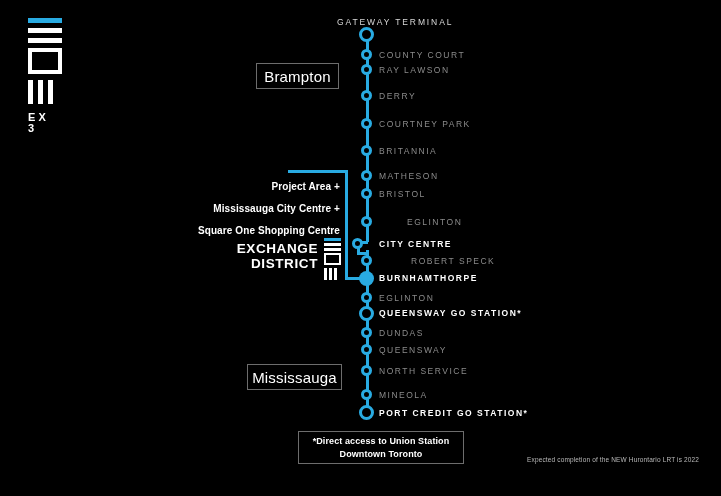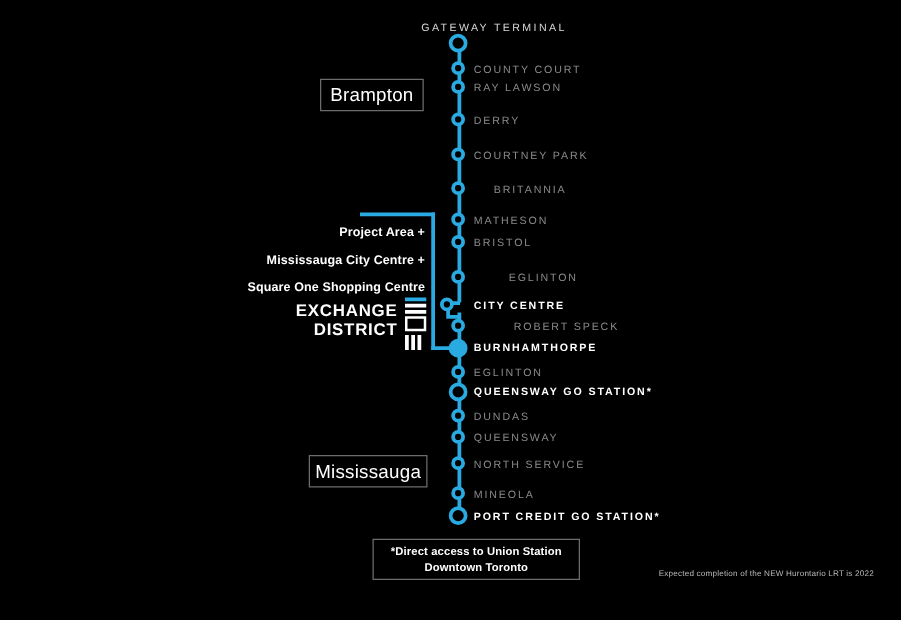--- a/index.html
+++ b/index.html
@@ -80,20 +80,32 @@
   .fineprint{
     position:absolute;color:#b9b9b9;font-size:6.5px;font-weight:400;
     letter-spacing:.15px;white-space:nowrap;
   }
 </style>
 </head>
 <body>
 
 <div class="stage">
 
+  <div class="logo">
+    <div class="bar accent"></div>
+    <div class="bar"></div>
+    <div class="bar"></div>
+    <div class="sq"></div>
+    <div class="verts">
+      <i></i>
+        <i></i>
+        <i></i>
+    </div>
+    <div class="wordmark">EX 3</div>
+  </div>
 
   <div class="city" style="left:256px;top:63px;width:83px;height:26px;">Brampton</div>
 
   <div class="city" style="left:247px;top:364px;width:95px;height:26px;">Mississauga</div>
 
   <div class="line-seg v" style="left:365.5px;top:34px;height:208px;"></div>
 
   <div class="line-seg h" style="left:357px;top:241px;width:11px;"></div>
   <div class="line-seg v" style="left:357px;top:241px;height:11px;"></div>
   <div class="line-seg h" style="left:357px;top:252px;width:11px;"></div>
@@ -123,21 +135,21 @@
   <div class="stn sm" style="left:361px;top:365px;"></div>
   <div class="stn sm" style="left:361px;top:389px;"></div>
   <div class="stn lg" style="left:359px;top:405px;"></div>
 
   <div class="stn-label top" style="left:325px;top:18px;">GATEWAY TERMINAL</div>
 
   <div class="stn-label" style="left:379px;top:51px;">COUNTY COURT</div>
   <div class="stn-label" style="left:379px;top:66px;">RAY LAWSON</div>
   <div class="stn-label" style="left:379px;top:92px;">DERRY</div>
   <div class="stn-label" style="left:379px;top:120px;">COURTNEY PARK</div>
-  <div class="stn-label" style="left:395px;top:147px;">BRITANNIA</div>
+  <div class="stn-label" style="left:379px;top:147px;">BRITANNIA</div>
   <div class="stn-label" style="left:379px;top:172px;">MATHESON</div>
   <div class="stn-label" style="left:379px;top:190px;">BRISTOL</div>
   <div class="stn-label" style="left:379px;top:218px;padding-left:28px;">EGLINTON</div>
   <div class="stn-label bold" style="left:379px;top:240px;">CITY CENTRE</div>
   <div class="stn-label" style="left:379px;top:257px;margin-left:32px;">ROBERT SPECK</div>
   <div class="stn-label bold" style="left:379px;top:274px;">BURNHAMTHORPE</div>
   <div class="stn-label" style="left:379px;top:294px;">EGLINTON</div>
   <div class="stn-label bold" style="left:379px;top:309px;">QUEENSWAY GO STATION*</div>
   <div class="stn-label" style="left:379px;top:329px;">DUNDAS</div>
   <div class="stn-label" style="left:379px;top:346px;">QUEENSWAY</div>

